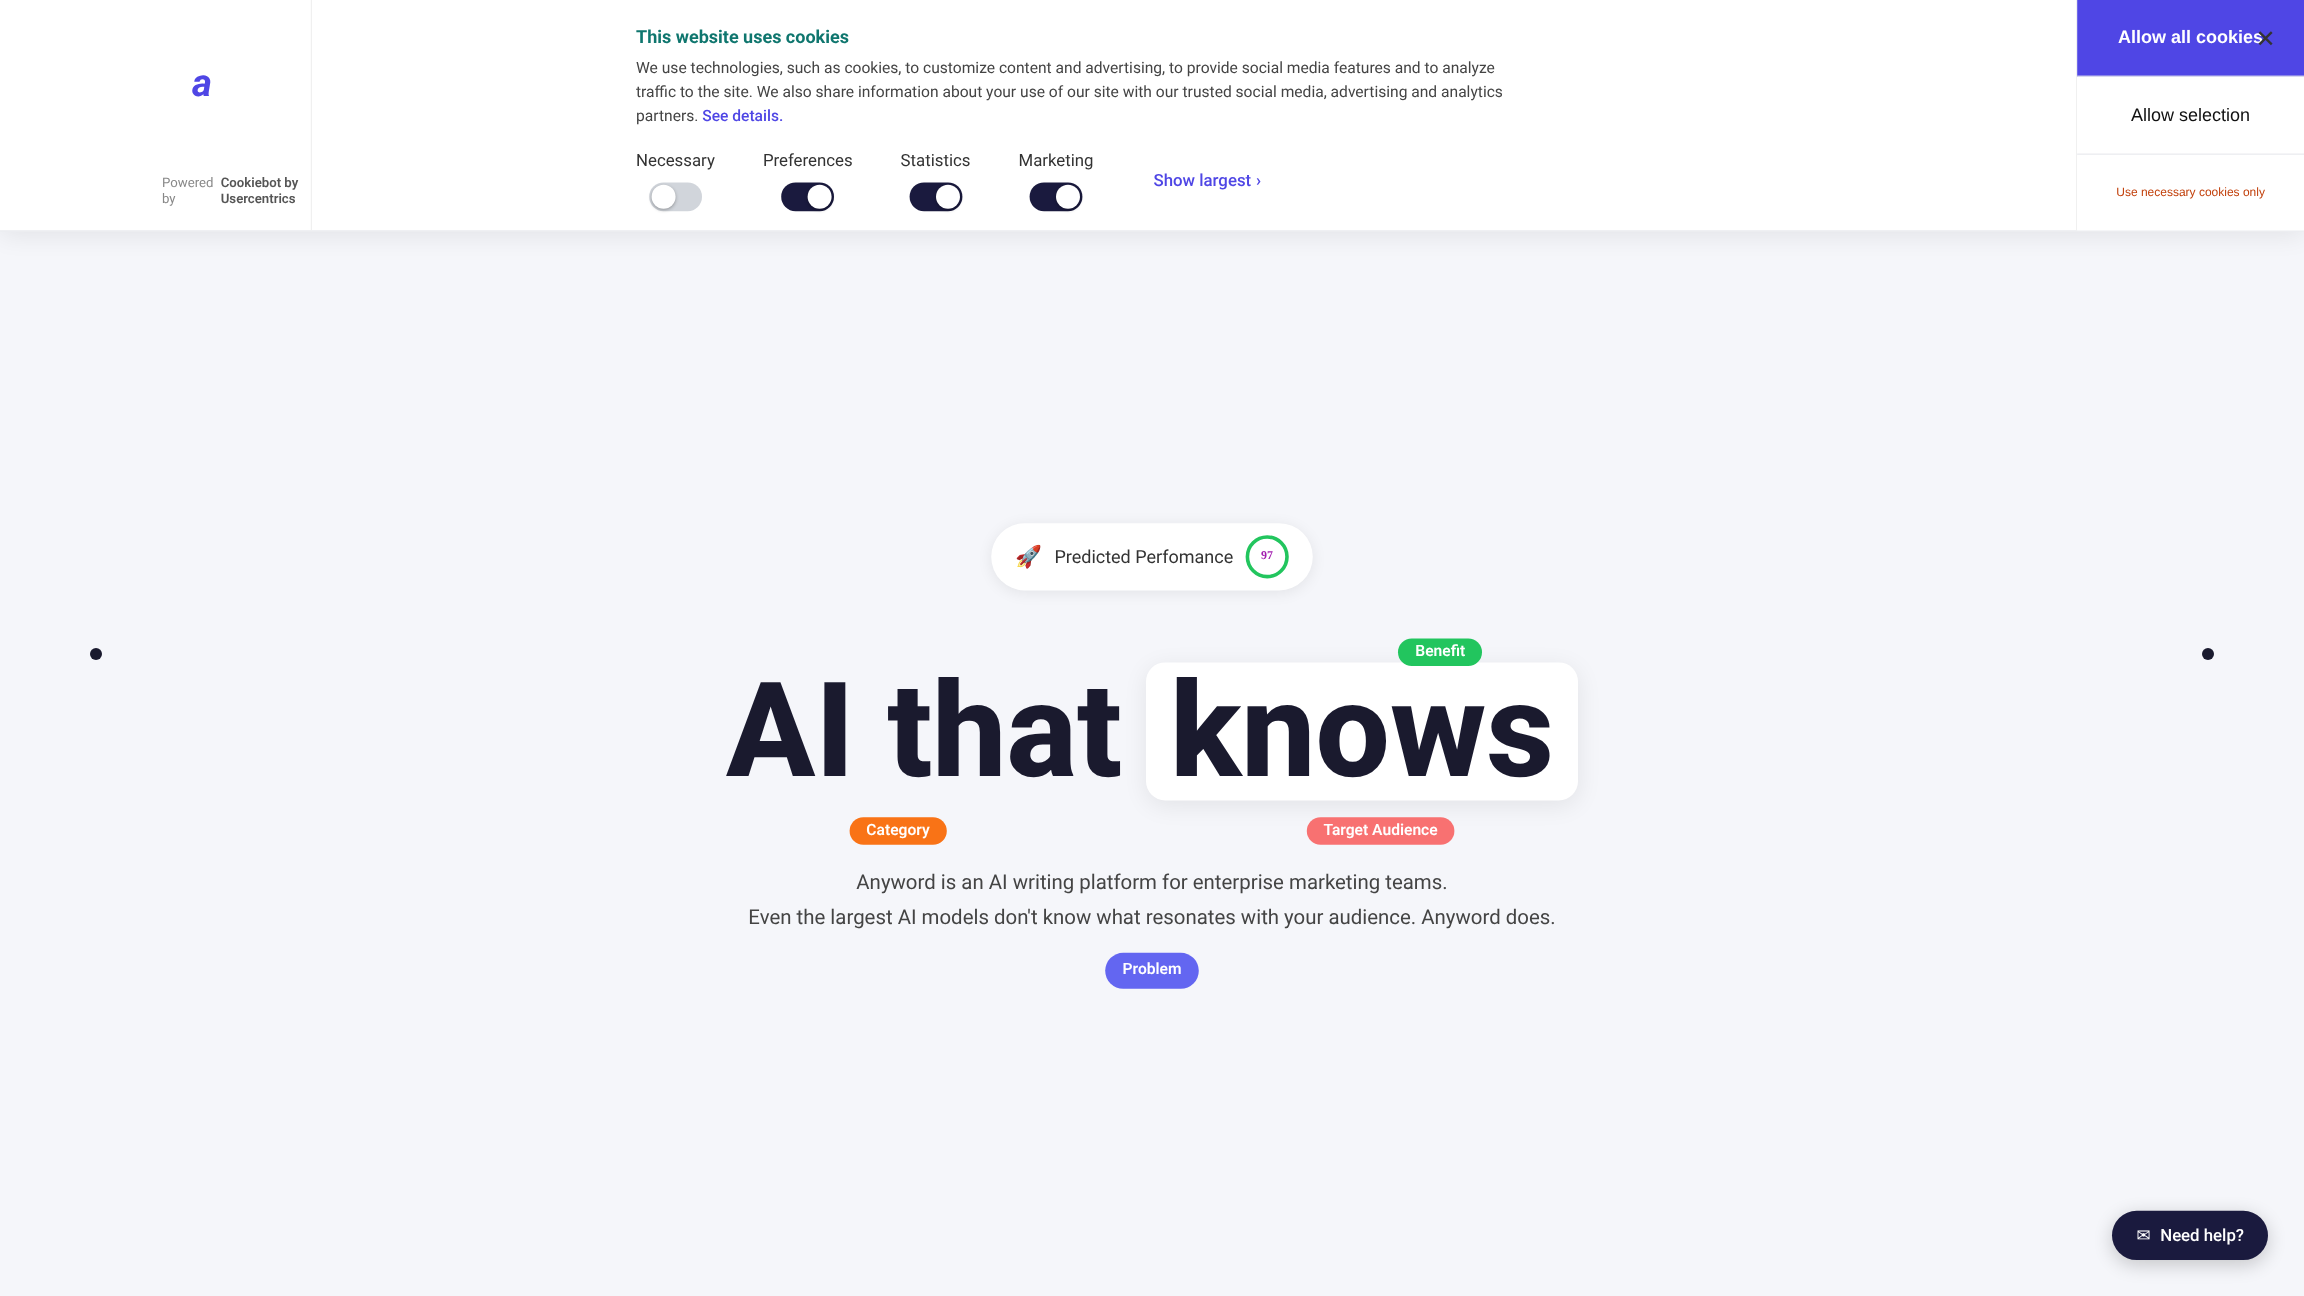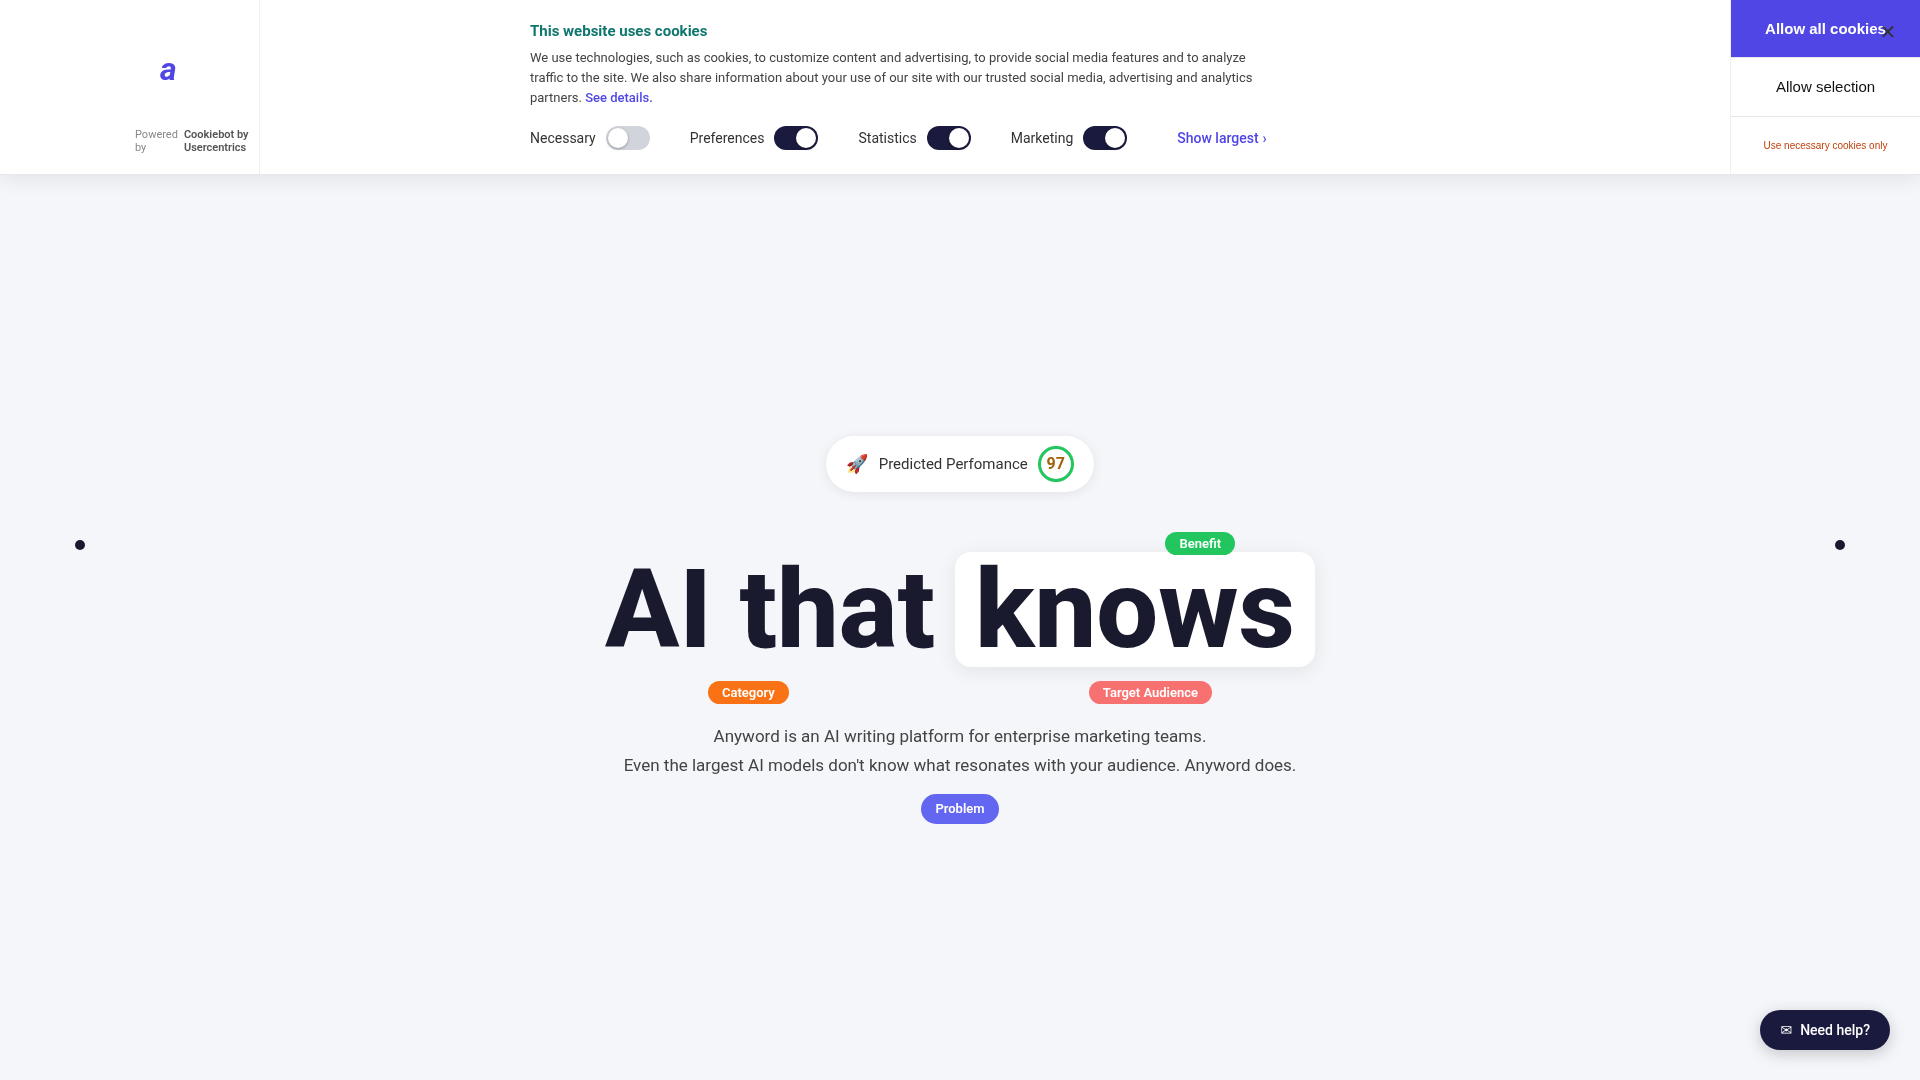--- a/index.html
+++ b/index.html
@@ -46,23 +46,24 @@
     }
 
     .performance-score {
       width: 36px;
       height: 36px;
       border-radius: 50%;
       border: 3px solid #22c55e;
       display: flex;
       align-items: center;
       justify-content: center;
-      font-size: 16px;
+      font-size: 10px;
       font-weight: 700;
-      color: #a16207;
+      color: #a21caf;
+      font-family: Liberation Serif, serif;
     }
 
     .hero-section {
       text-align: center;
       position: relative;
     }
 
     .benefit-tag {
       position: absolute;
       top: -20px;
@@ -265,20 +266,21 @@
       display: flex;
       align-items: center;
       gap: 40px;
       margin-top: 18px;
     }
 
     .toggle-item {
       display: flex;
       align-items: center;
       gap: 10px;
+      flex-direction: column;
     }
 
     .toggle-label {
       font-size: 14px;
       color: #333;
       font-weight: 400;
     }
 
     
     .toggle-off {

